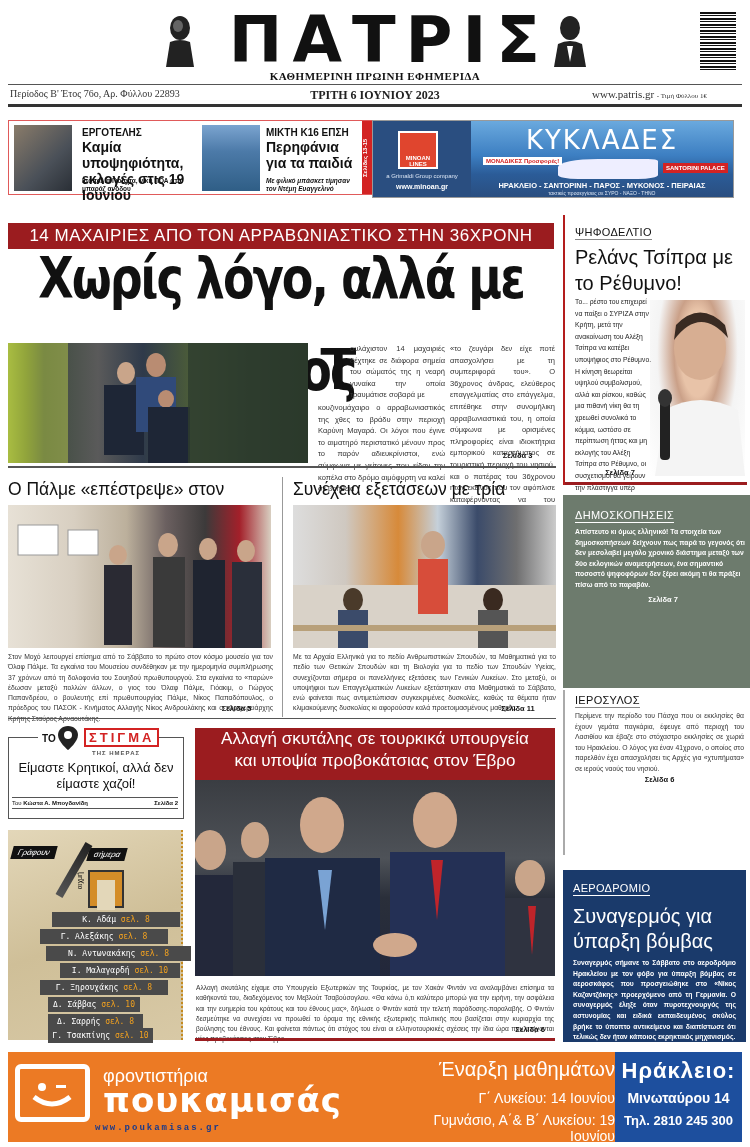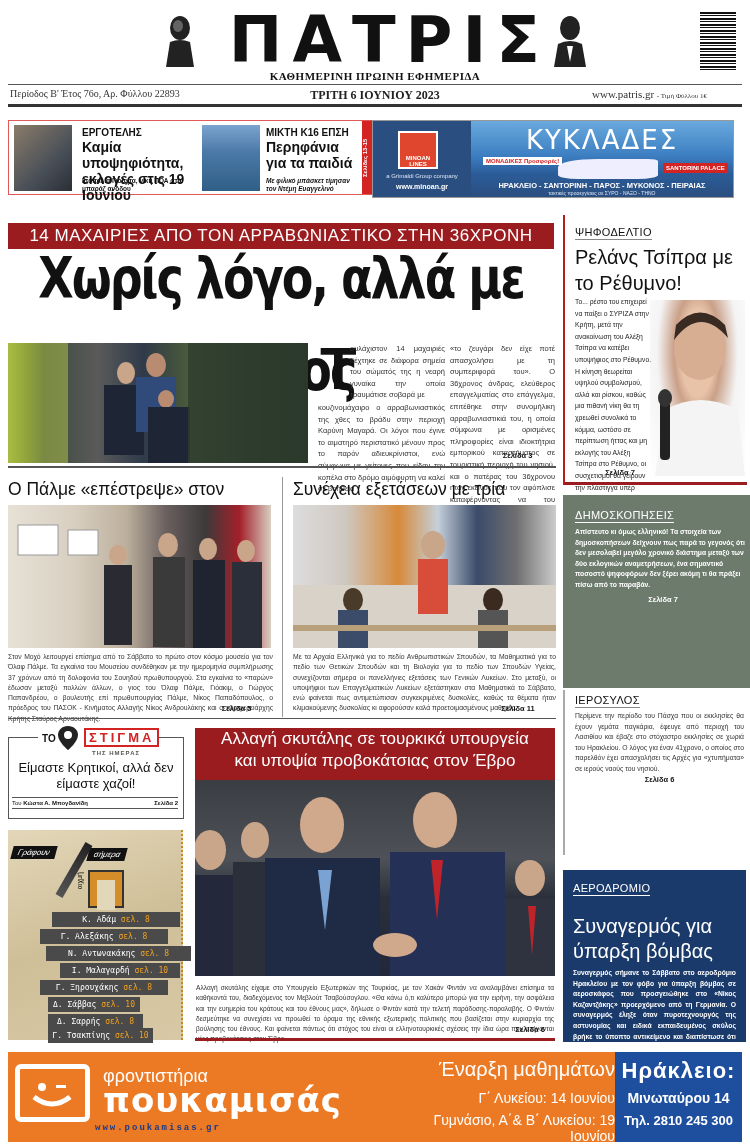--- a/index.html
+++ b/index.html
@@ -54,21 +54,21 @@
 .tsipras{left:650px;top:300px;width:95px;height:176px;background:radial-gradient(ellipse at 50% 30%,#e8c3a8 0 25%,#caa088 35%,#f4f4f4 60%,#fff 100%)}
 .psifo-bottom{left:565px;top:482px;width:182px;height:3px;background:#9b1c1f}
 .dimosk{left:563px;top:495px;width:200px;height:193px;background:#6d7b6d;color:#fff;padding:10px 12px}
 .dimosk .rcol-kick{border-color:#fff;color:#fff}
 .dimosk-head{font-size:20px;line-height:26px;margin-top:4px}
 .dimosk-text{font-size:6.8px;line-height:10.6px;font-weight:bold;margin-top:4px}
 .ieros{left:563px;top:690px;width:185px;height:165px;border-left:2px solid #aaa;padding:0 4px 0 10px}
 .ieros-head{font-size:21px;line-height:27px;margin-top:4px}
 .aero{left:563px;top:870px;width:183px;height:172px;background:#1a3a6b;color:#fff;padding:8px 10px}
 .aero .rcol-kick{border-color:#fff;color:#fff}
-.aero-head{font-size:20px;line-height:25px;margin-top:18px}
+.aero-head{font-size:20px;line-height:25px;margin-top:8px}
 .aero-text{font-size:6.8px;line-height:10.6px;font-weight:bold;margin-top:4px;text-align:justify}
 
 .sec-head{font-size:19px;line-height:24px;color:#111;font-family:"Liberation Sans",sans-serif;transform:scaleX(.92);transform-origin:left}
 .vrule{width:1px;background:#999}
 .pho-palme{left:8px;top:505px;width:263px;height:143px;background:linear-gradient(90deg,#e7e1d6 0,#d8cfc1 25%,#bcb09c 45%,#6b6060 60%,#3c3a3a 75%,#a3202a 88%,#d8cfc1 100%)}
 .pho-exam{left:293px;top:505px;width:263px;height:143px;background:linear-gradient(90deg,#ddd 0,#cfc8c0 20%,#d78a3a 40%,#c5d0da 55%,#3b4b6a 70%,#6f6f70 85%,#ccc 100%)}
 
 .stigma{left:8px;top:737px;width:176px;height:82px;border:1px solid #555;border-top:none}
 .stigma-to{left:40px;top:733px;font-size:10px;font-weight:bold;background:#fff;padding:0 2px}
 .pin{left:58px;top:726px;width:20px;height:24px}

